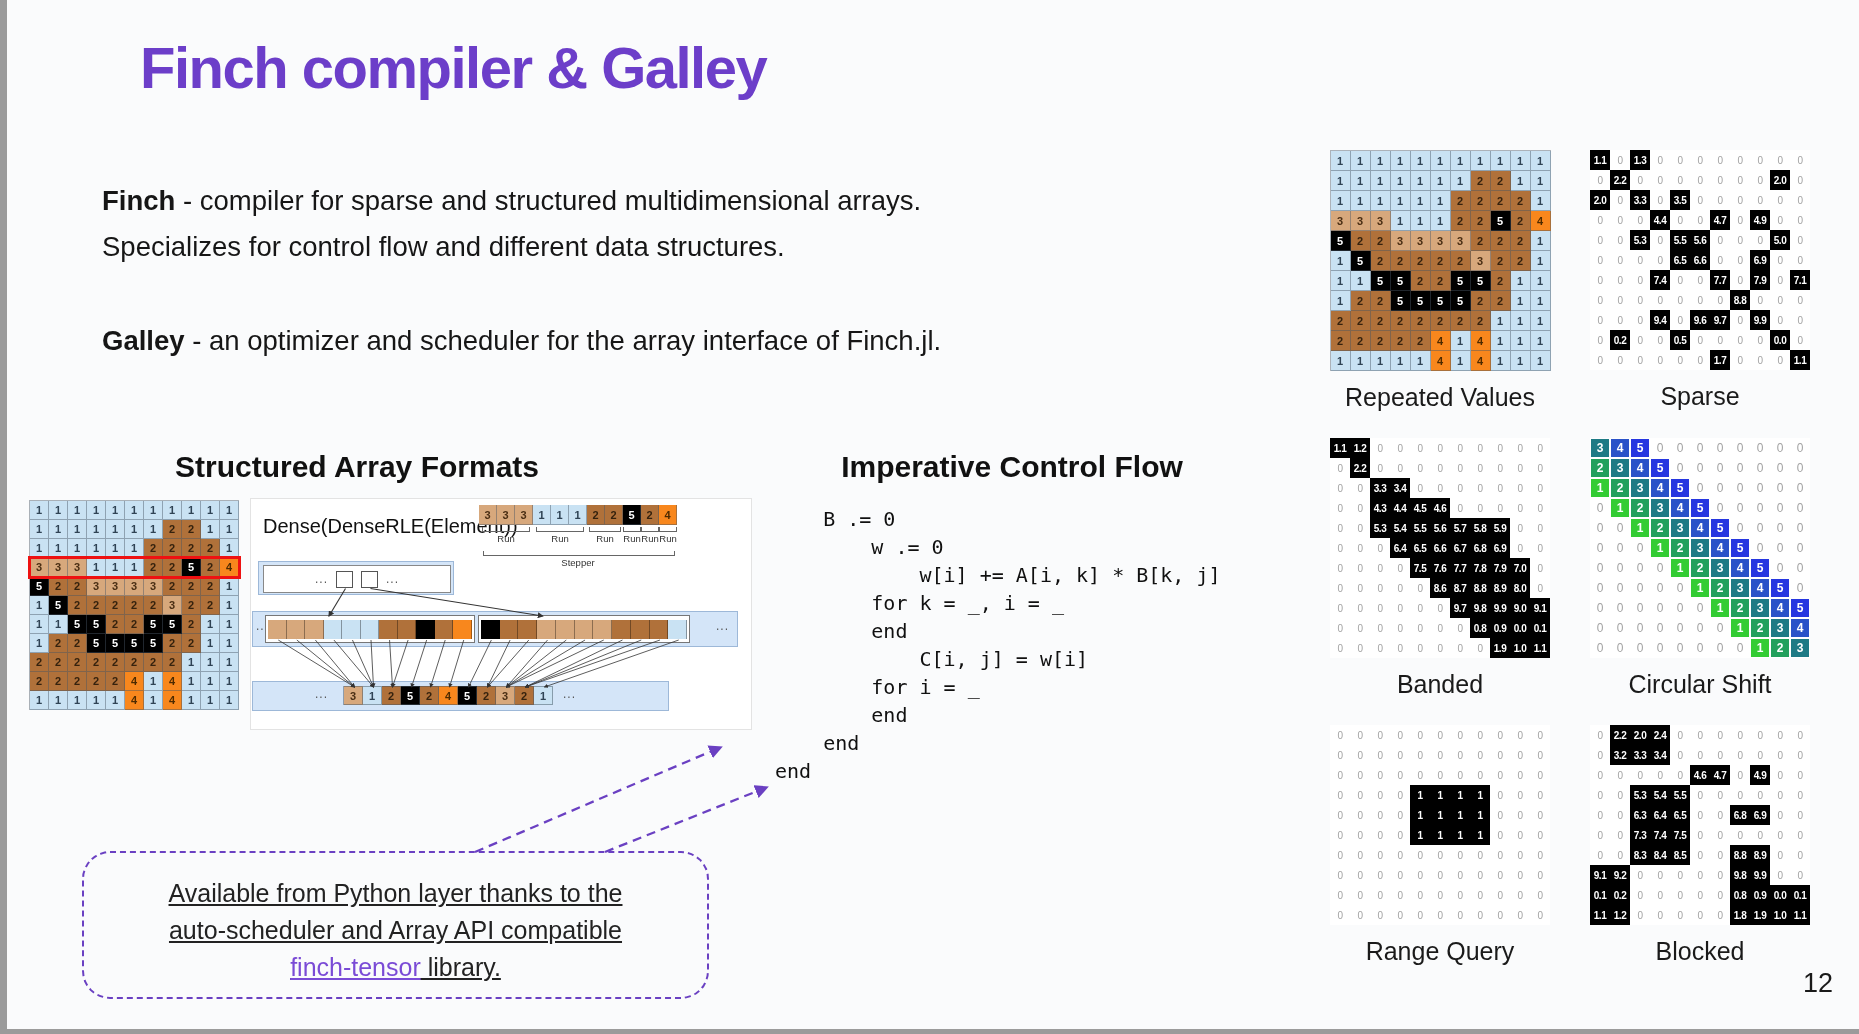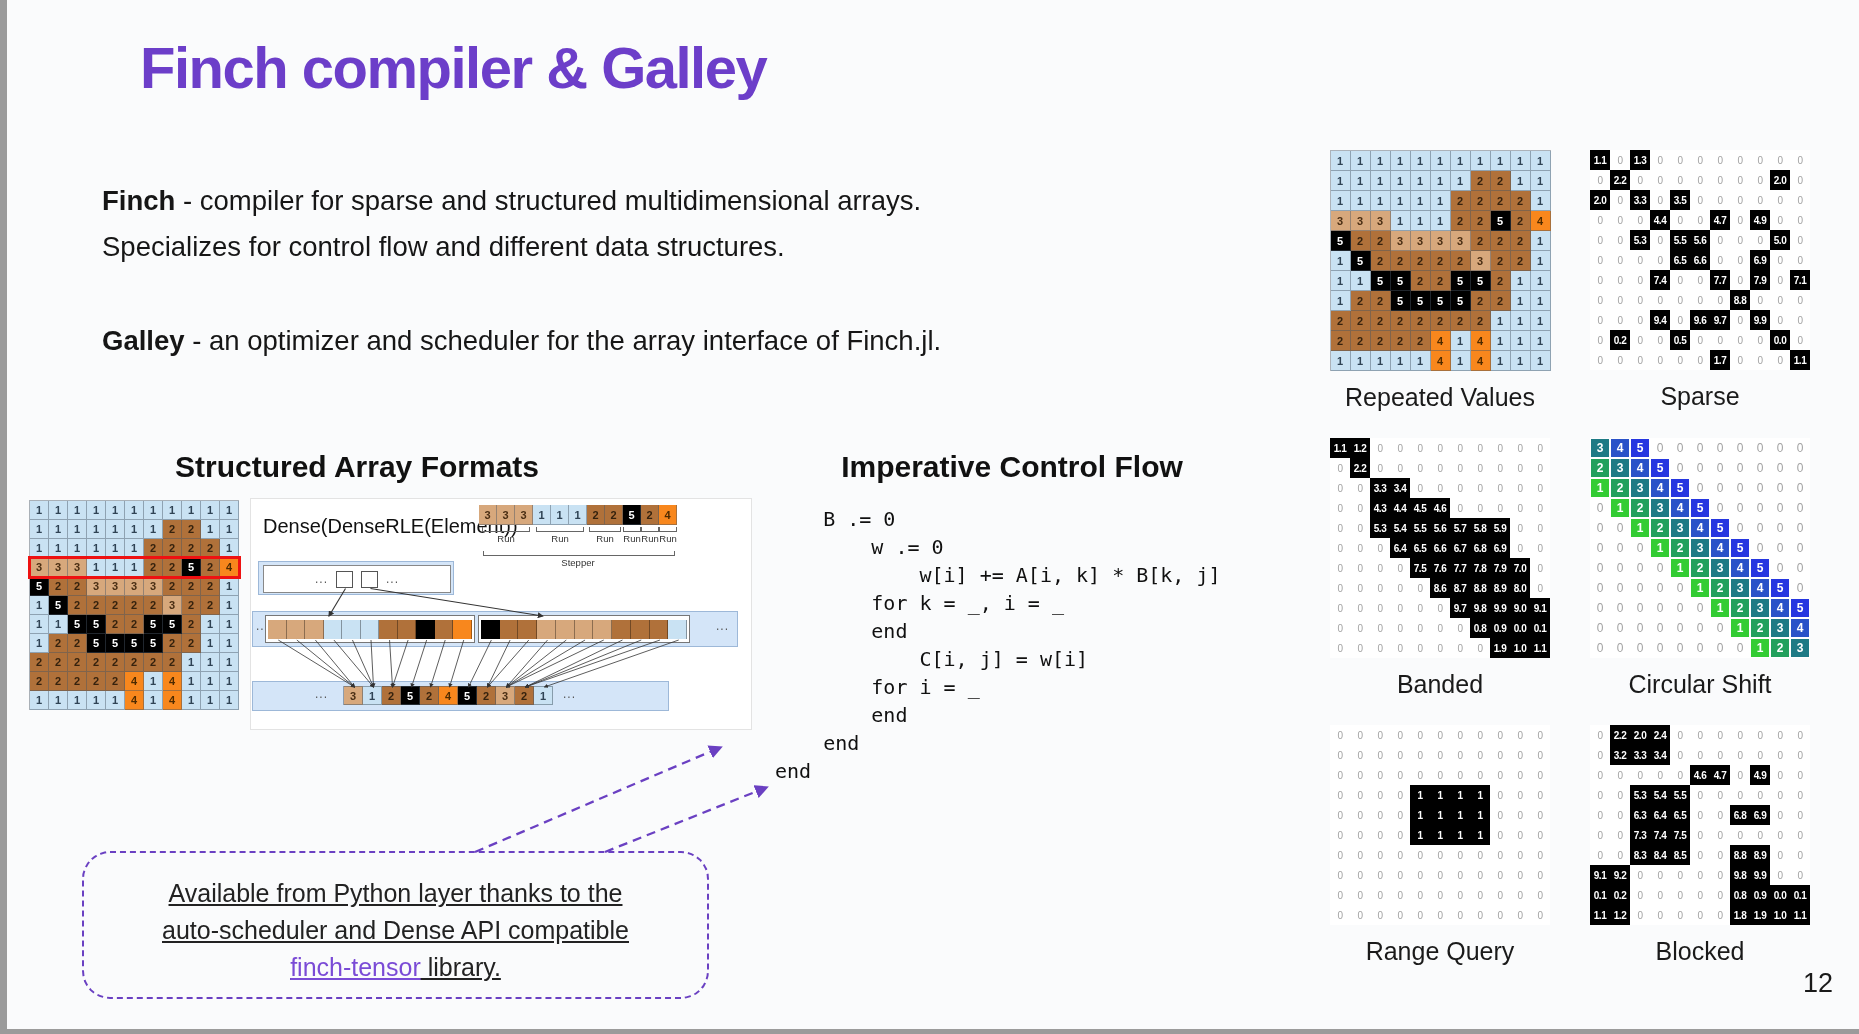--- a/index.html
+++ b/index.html
@@ -1228,19 +1228,19 @@
       <marker id="parr" viewBox="0 0 10 10" refX="7" refY="5" markerWidth="6" markerHeight="6" orient="auto-start-reverse">
           <path d="M0,0L10,5L0,10z" fill="#6a40c2"></path>
         </marker>
     </defs>
     <line x1="468" y1="852" x2="712" y2="748" stroke="#6a40c2" stroke-width="2.3" stroke-dasharray="9 6" marker-end="url(#parr)"></line>
     <line x1="598" y1="852" x2="758" y2="788" stroke="#6a40c2" stroke-width="2.3" stroke-dasharray="9 6" marker-end="url(#parr)"></line>
   </svg>
 
   <div class="abs" id="bubble">
     <div>Available from Python layer thanks to the</div>
-    <div>auto-scheduler and Dense API compatible</div>
+    <div>auto-scheduler and Array API compatible</div>
     <div><a>finch-tensor</a><span> library.</span></div>
   </div>
 
   <div class="abs" id="page-num">12</div>
 
 </div>
 
 </body></html>

